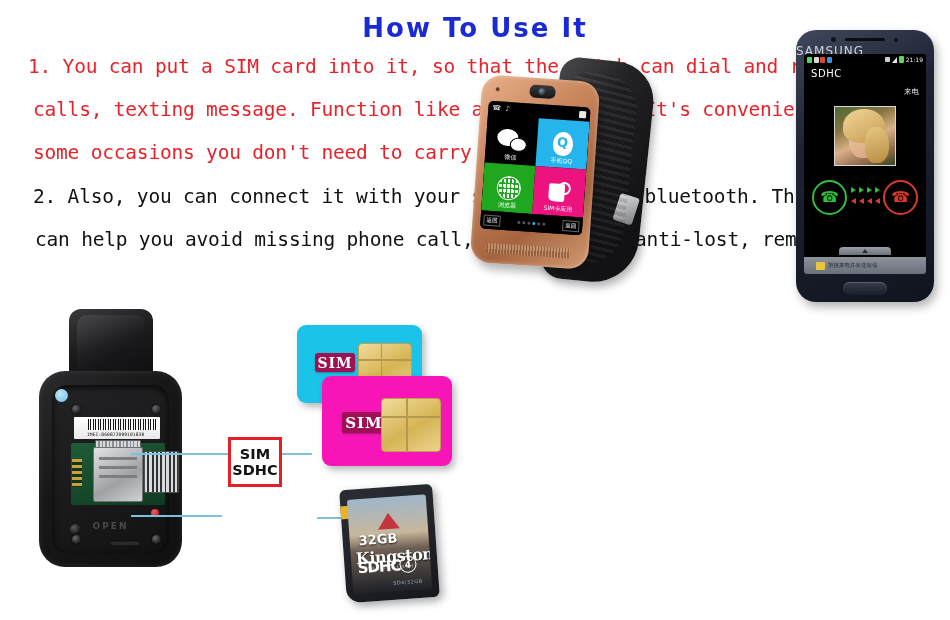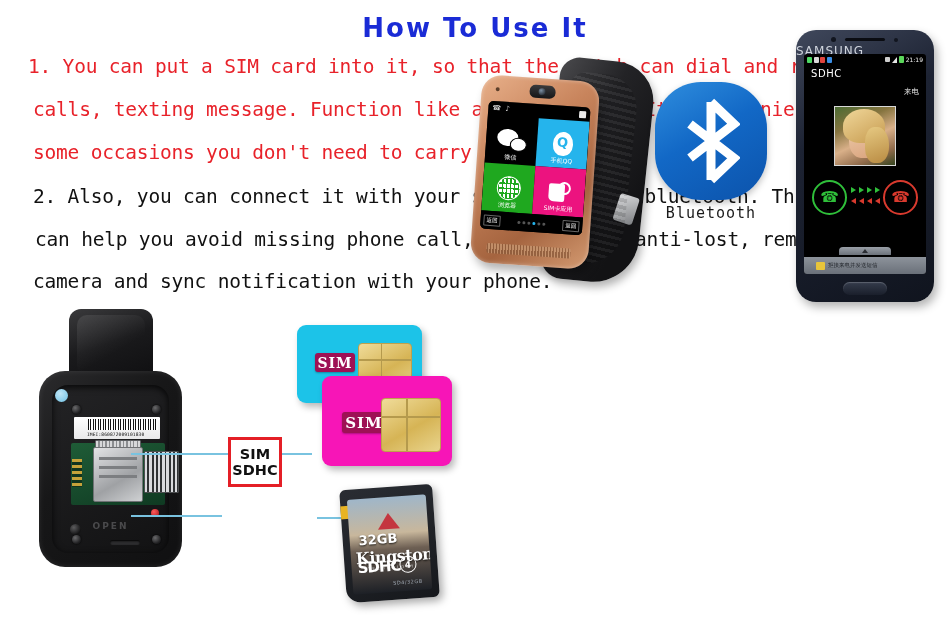--- a/index.html
+++ b/index.html
@@ -486,21 +486,20 @@
 
 <div class="page">
 
   <div class="title">How To Use It</div>
 
   <div class="para red l1">1. You can put a SIM card into it, so that the watch can dial and receive</div>
   <div class="para red l2">calls, texting message. Function like a small phone. It's convenient for</div>
   <div class="para red l3">some occasions you don't need to carry a phone.</div>
   <div class="para black l4">2. Also, you can connect it with your smartphone via bluetooth. This watch</div>
   <div class="para black l5"> can help you avoid missing phone call, also support anti-lost, remote</div>
-  <div class="para black l6">camera and sync notification with your phone.</div>
 
   <div class="strip">
 
     <div class="watch-back">
       <div class="wb-strap-top"></div>
       <div class="wb-strap-bot"></div>
       <div class="wb-body">
         <div class="wb-inner">
           <div class="wb-screw sc1"></div>
           <div class="wb-screw sc2"></div>
@@ -609,28 +608,20 @@
             <i></i>
           </div>
           <div class="navbtn">返回</div>
         </div>
       </div>
 
       <div class="sw-speaker"></div>
     </div>
   </div>
 
-  <div class="bt-wrap">
-    <div class="bt-icon">
-      <svg class="bt-glyph" width="58" height="86" viewBox="0 0 58 86">
-        <path d="M29 4 L29 82 M29 4 L52 26 L8 60 M29 82 L52 60 L8 26" stroke="#ffffff" stroke-width="9" fill="none" stroke-linejoin="miter" stroke-linecap="butt"></path>
-      </svg>
-    </div>
-    <div class="bt-label">Bluetooth</div>
-  </div>
 
   <div class="phone">
     <div class="ph-cam"></div>
     <div class="ph-speaker"></div>
     <div class="ph-sensor"></div>
     <div class="ph-brand">SAMSUNG</div>
 
     <div class="ph-screen">
       <div class="ph-status">
         <div class="ph-sicons">

